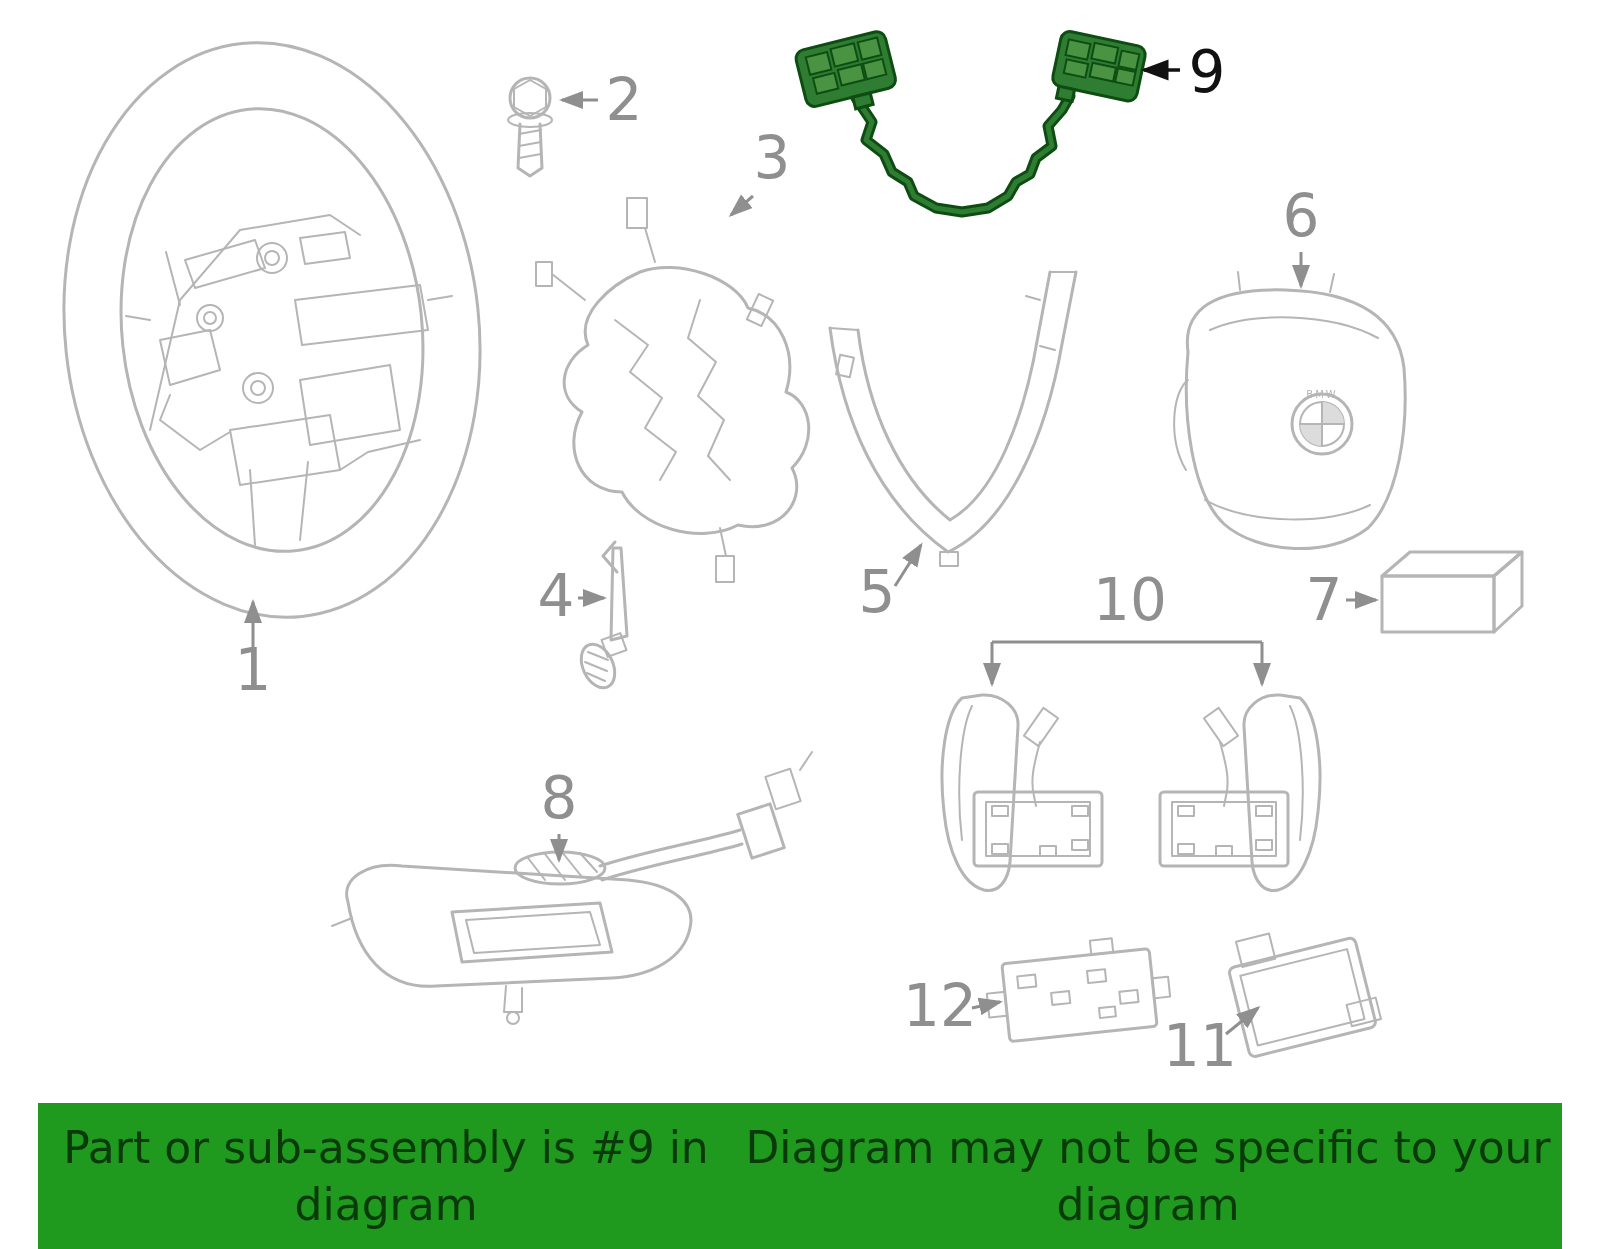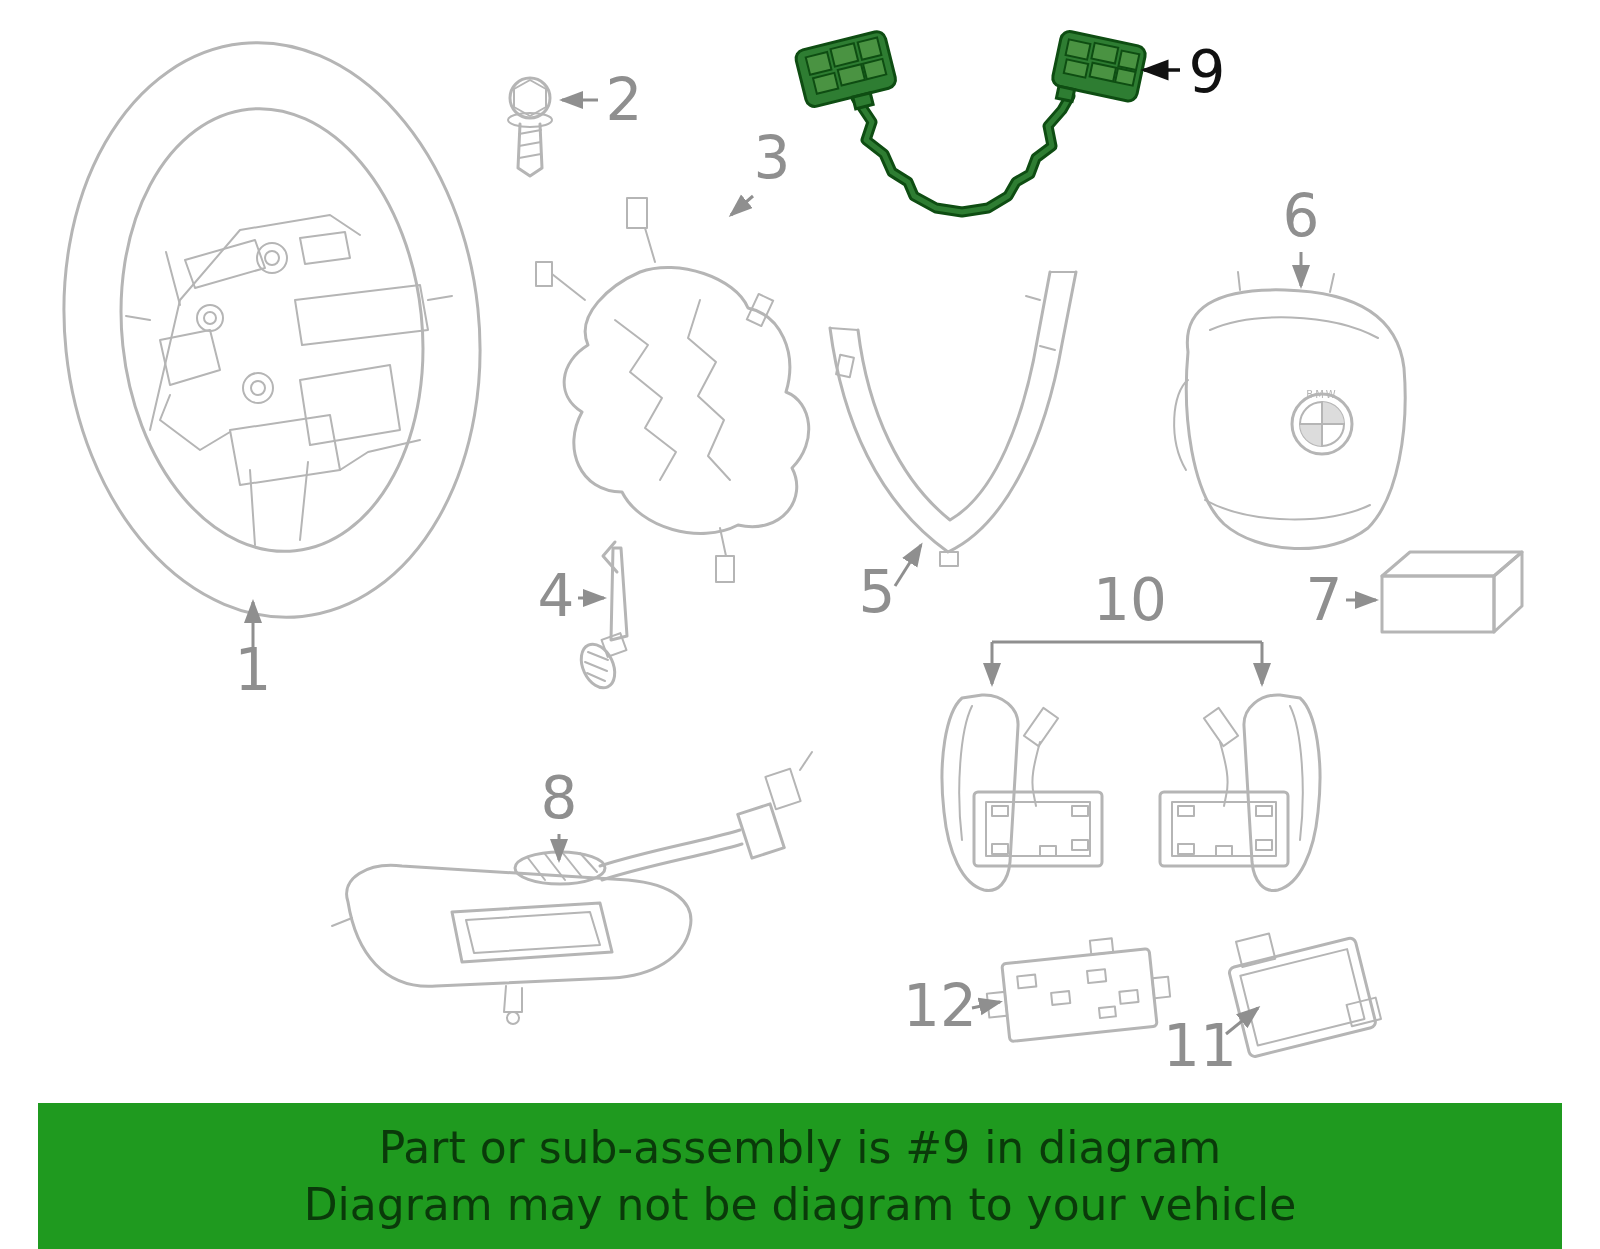--- a/index.html
+++ b/index.html
@@ -16,21 +16,21 @@
   .num{font-size:58px;fill:var(--label,#8f8f8f);text-anchor:middle;}
   .num9{font-size:58px;fill:#111111;text-anchor:middle;}
   .logoTxt{font-size:10px;fill:var(--line,#b5b5b5);text-anchor:middle;letter-spacing:2px;}
   .wireOuter{stroke:var(--hl-stroke,#0e4d12);stroke-width:11;fill:none;stroke-linejoin:round;stroke-linecap:round;}
   .wireInner{stroke:var(--hl-fill,#2e7d32);stroke-width:5;fill:none;stroke-linejoin:round;stroke-linecap:round;}
   .mod{fill:var(--hl-fill,#2e7d32);stroke:var(--hl-stroke,#0e4d12);stroke-width:3;}
   .modBtn{fill:var(--hl-btn,#4a9342);stroke:var(--hl-stroke,#0e4d12);stroke-width:2;}
   .banner{
     position:absolute;left:38px;right:38px;bottom:0;height:146px;
     background:var(--banner_bg,#1f9a1f);color:var(--banner_text,#0a3a0a);
-    display:flex;flex-direction:column;justify-content:center;align-items:center;
+    display:flex;flex-direction:row;justify-content:center;align-items:center;
     font-size:44px;line-height:1.3;text-align:center;
   }
 </style>
 </head>
 <body>
 
 <svg width="1600" height="1249" viewBox="0 0 1600 1249">
   <defs>
     <marker id="ag" markerWidth="10" markerHeight="8" refX="7" refY="3" orient="auto" markerUnits="strokeWidth">
       <path d="M0,0 L8,3 L0,6 Z" fill="#8f8f8f"></path>
@@ -241,14 +241,14 @@
     <text class="num" x="1200" y="1066">11</text>
     <path class="arrow" d="M1226,1034 L1258,1008" marker-end="url(#ag)"></path>
 
     <text class="num" x="940" y="1026">12</text>
     <path class="arrow" d="M972,1008 L1000,1002" marker-end="url(#ag)"></path>
   </g>
 </svg>
 
 <div class="banner">
   <div>Part or sub-assembly is #9 in diagram</div>
-  <div>Diagram may not be diagram to your vehicle</div>
+  <div>Diagram may not be specific to your diagram</div>
 </div>
 
 </body></html>

